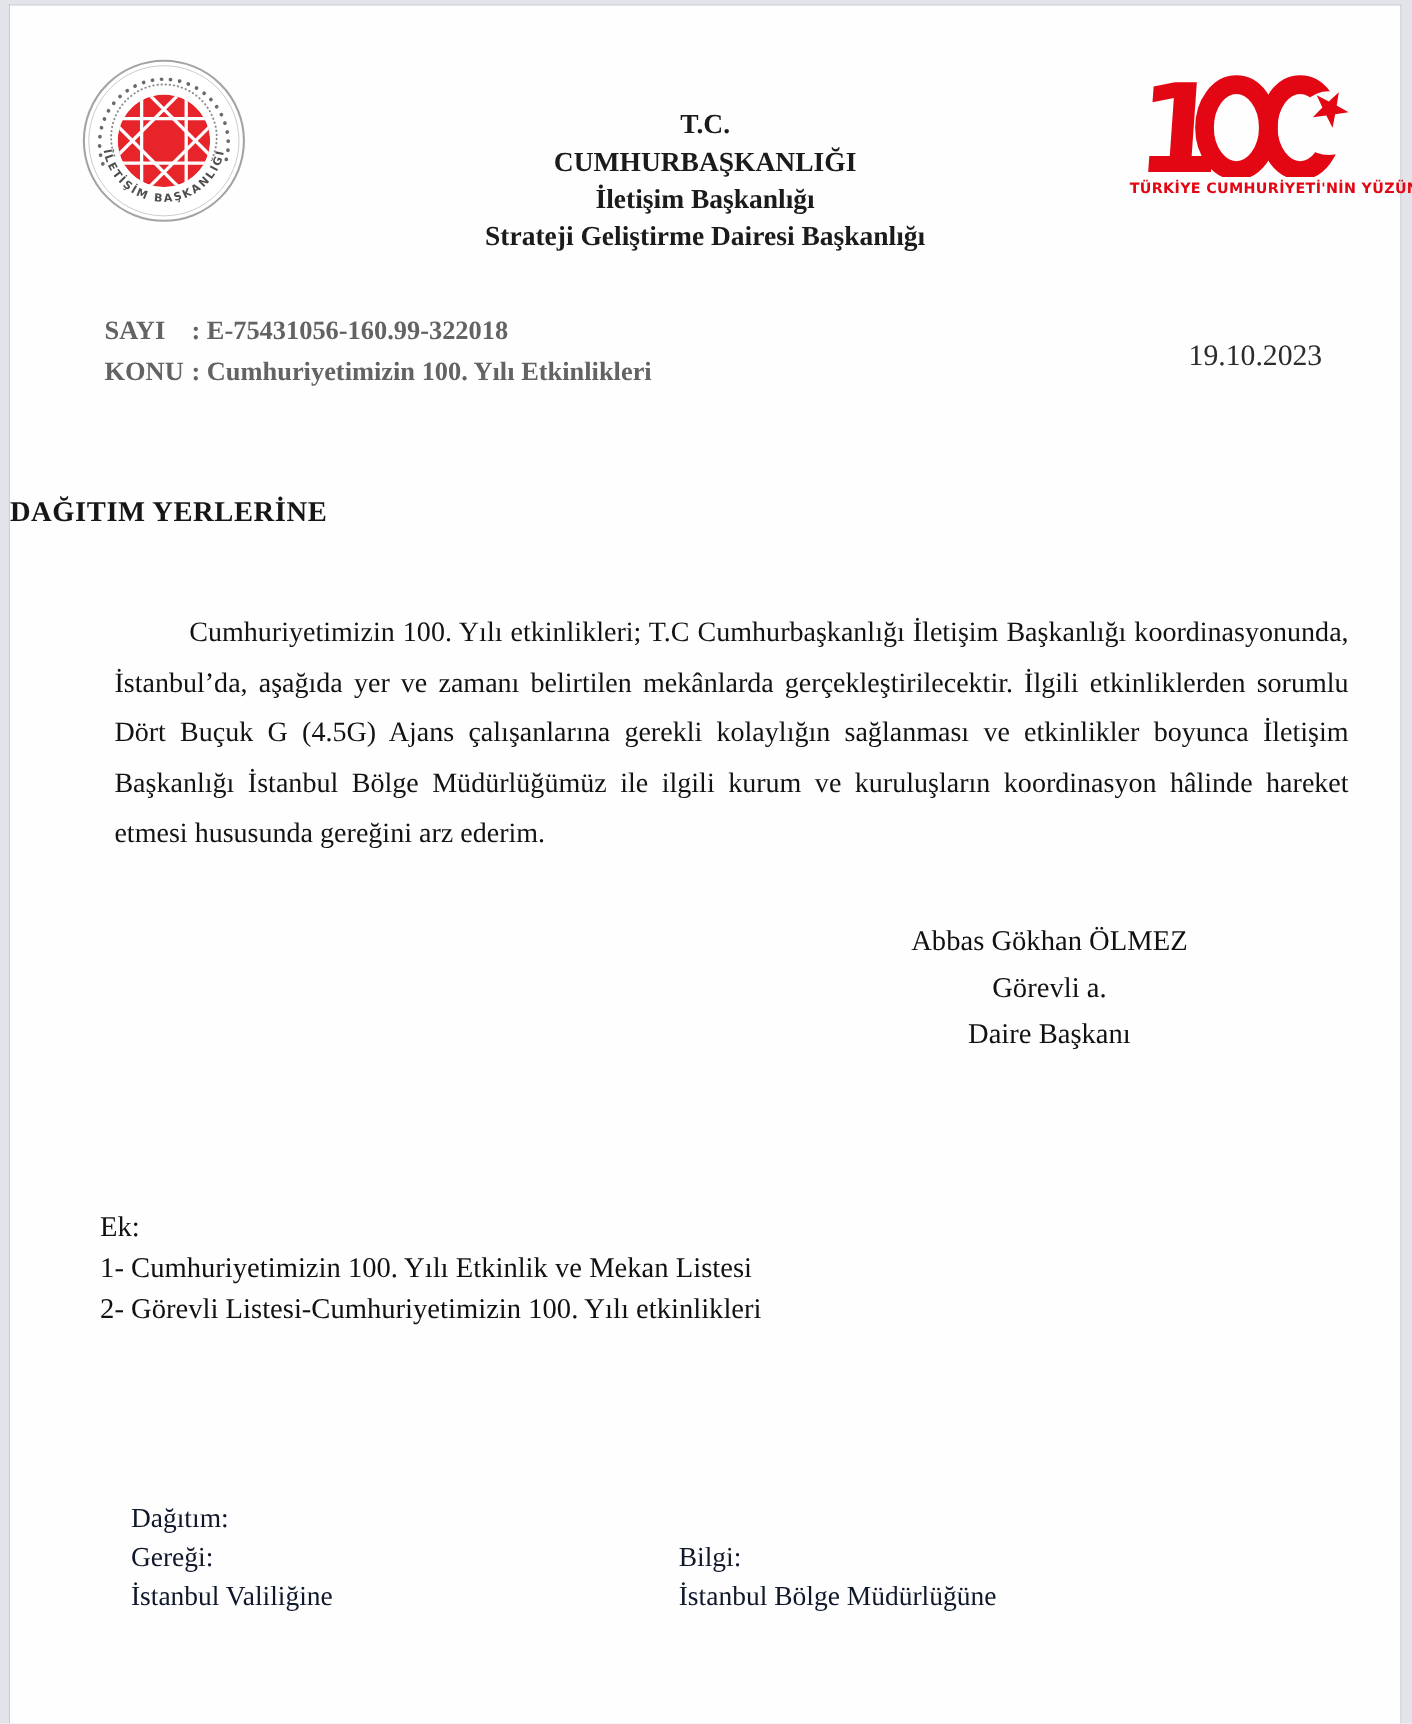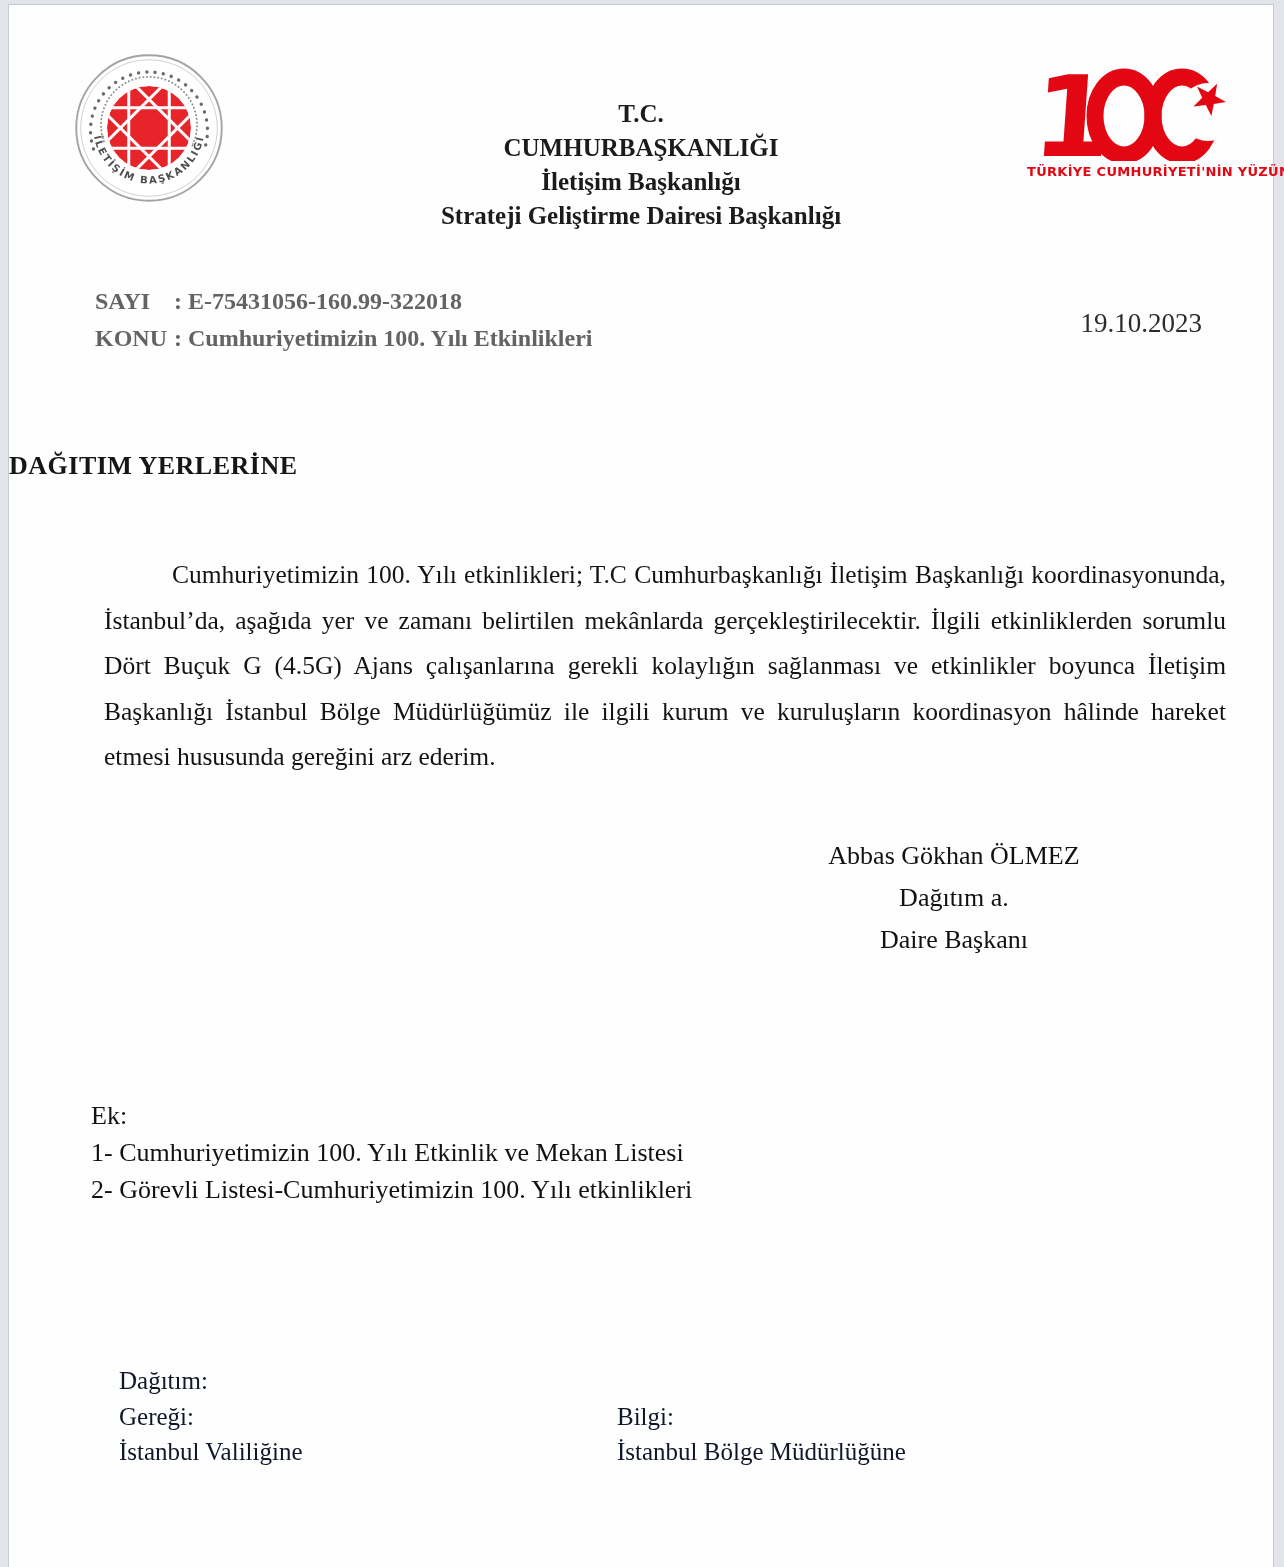--- a/index.html
+++ b/index.html
@@ -182,21 +182,21 @@
     </div>
   </div>
   <div class="doc-date">19.10.2023</div>
 
   <div class="recipient-heading">DAĞITIM YERLERİNE</div>
 
   <div class="body-par">Cumhuriyetimizin 100. Yılı etkinlikleri; T.C Cumhurbaşkanlığı İletişim Başkanlığı koordinasyonunda, İstanbul’da, aşağıda yer ve zamanı belirtilen mekânlarda gerçekleştirilecektir. İlgili etkinliklerden sorumlu Dört Buçuk G (4.5G) Ajans çalışanlarına gerekli kolaylığın sağlanması ve etkinlikler boyunca İletişim Başkanlığı İstanbul Bölge Müdürlüğümüz ile ilgili kurum ve kuruluşların koordinasyon hâlinde hareket etmesi hususunda gereğini arz ederim.</div>
 
   <div class="signature">
     <div>Abbas Gökhan ÖLMEZ</div>
-    <div>Dağıtım a.</div>
+    <div>Görevli a.</div>
     <div>Daire Başkanı</div>
   </div>
 
   <div class="attachments">
     <div>Ek:</div>
     <div>1- Cumhuriyetimizin 100. Yılı Etkinlik ve Mekan Listesi</div>
     <div>2- Görevli Listesi-Cumhuriyetimizin 100. Yılı etkinlikleri</div>
   </div>
 
   <div class="distribution">

